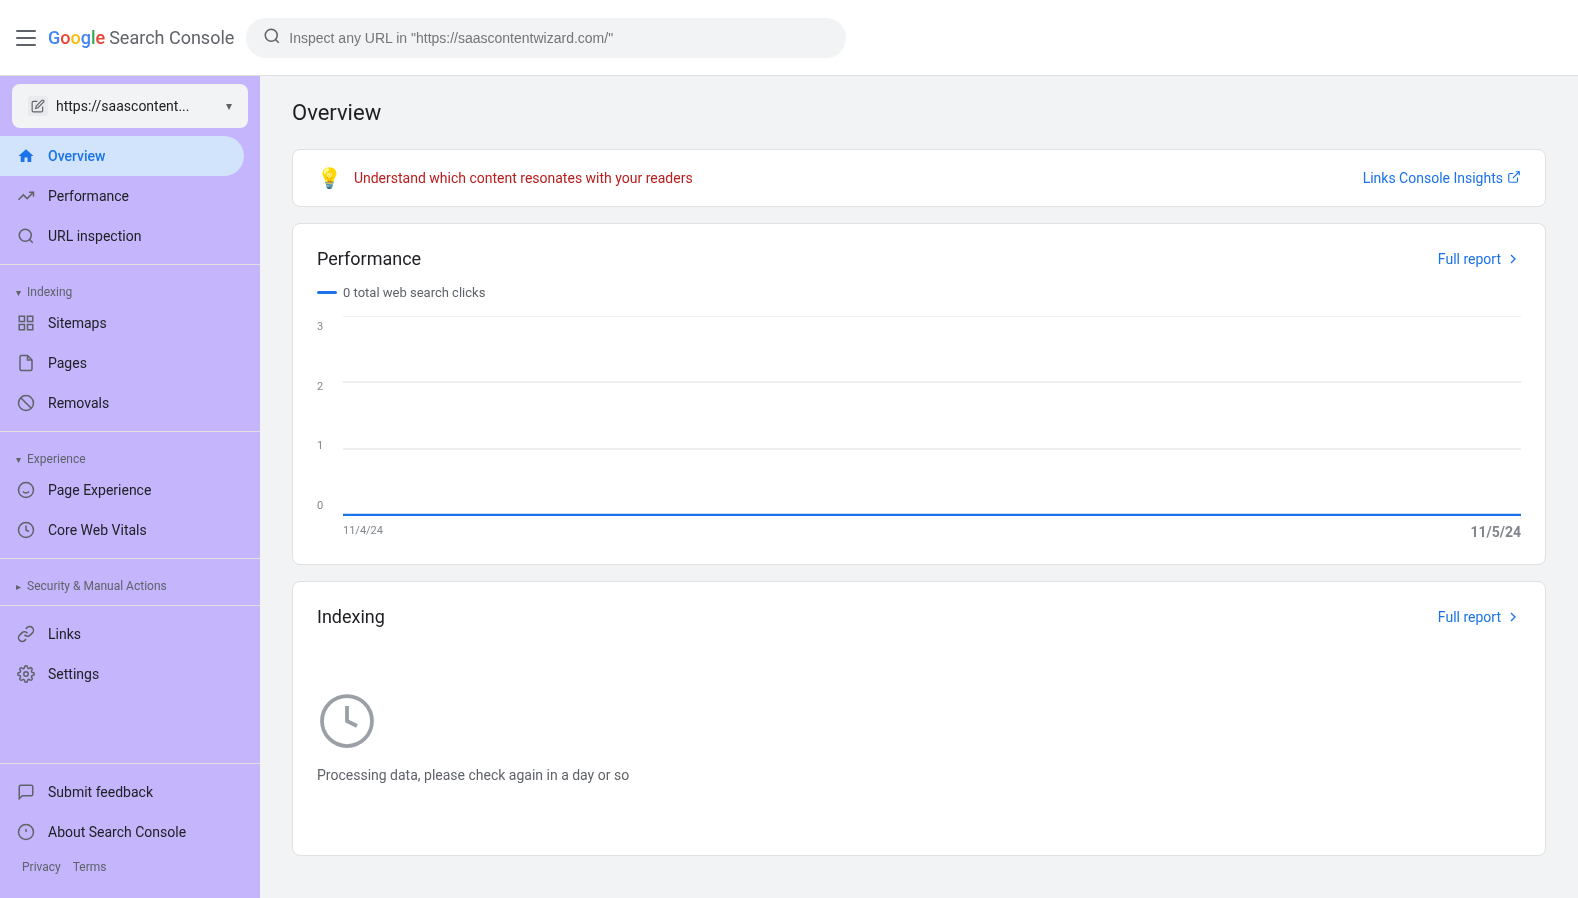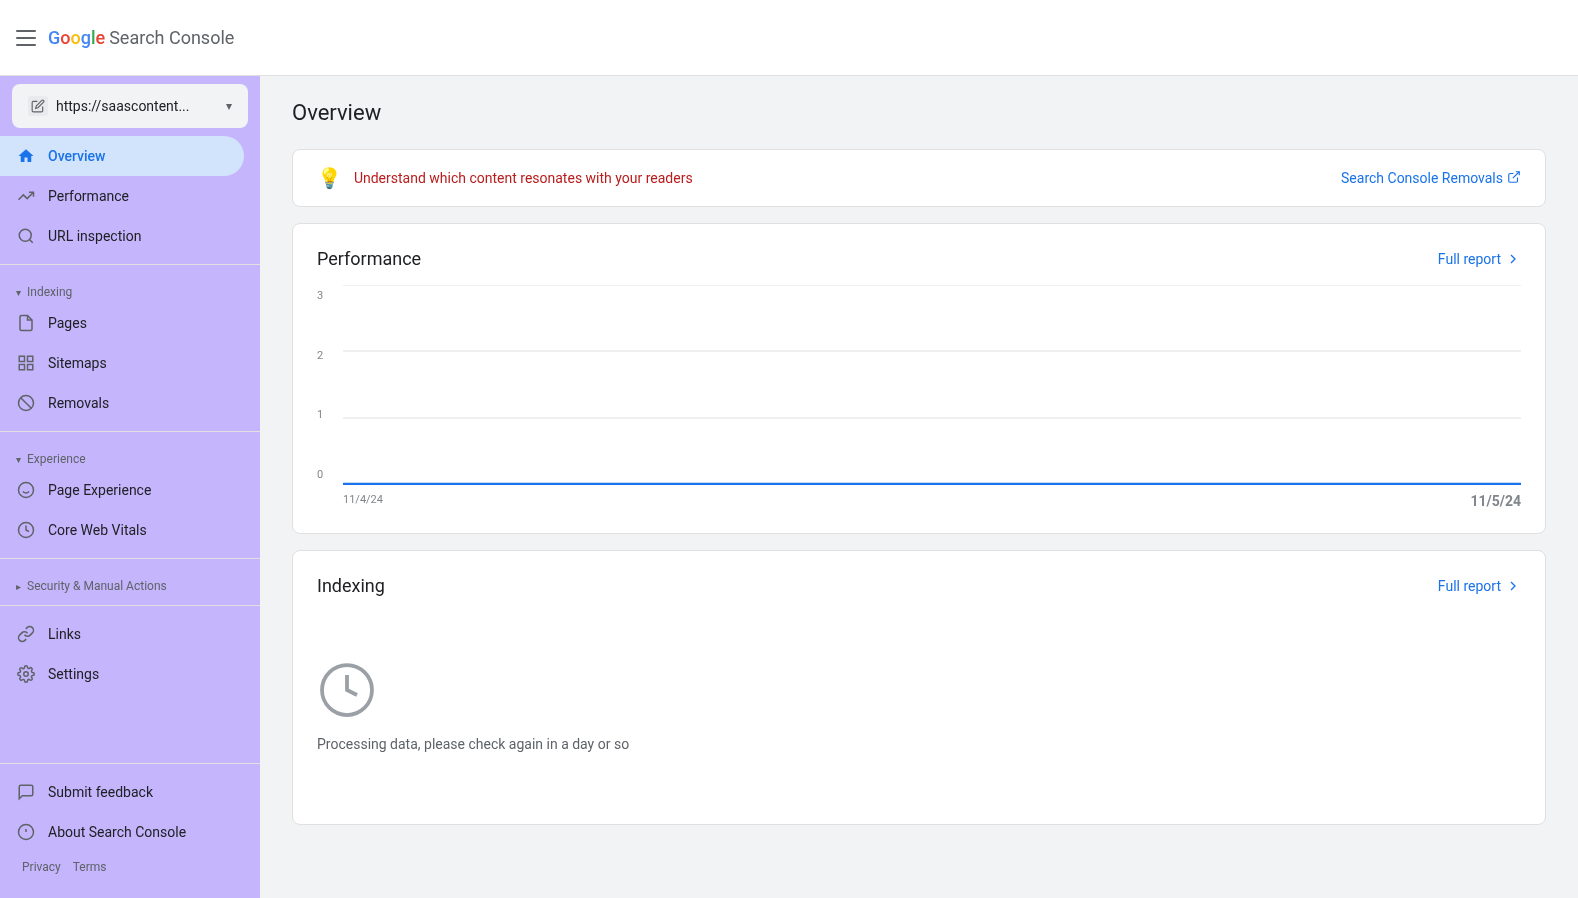--- a/index.html
+++ b/index.html
@@ -112,20 +112,29 @@
     <span></span>
       <span></span>
       <span></span>
   </div>
   <div class="logo">
     <span class="logo-google">
       <span class="logo-g">G</span><span class="logo-o1">o</span><span class="logo-o2">o</span><span class="logo-g2">g</span><span class="logo-l">l</span><span class="logo-e">e</span>
     </span>
     <span>Search Console</span>
   </div>
+  <div class="search-bar">
+    <span class="search-icon-top">
+      <svg width="18" height="18" viewBox="0 0 24 24" fill="none" stroke="#5f6368" stroke-width="2">
+          <circle cx="11" cy="11" r="8"></circle>
+          <line x1="21" y1="21" x2="16.65" y2="16.65"></line>
+        </svg>
+    </span>
+    <input type="text" placeholder="Inspect any URL in &quot;https://saascontentwizard.com/&quot;" style="">
+  </div>
 </div>
 
 <div class="layout">
 
   <nav class="sidebar">
 
     <div class="site-selector">
       <div class="site-icon">
         <svg width="14" height="14" viewBox="0 0 24 24" fill="none" stroke="#5f6368" stroke-width="2">
             <path d="M11 4H4a2 2 0 0 0-2 2v14a2 2 0 0 0 2 2h14a2 2 0 0 0 2-2v-7"></path>
@@ -168,42 +177,42 @@
     <hr class="nav-divider">
 
     <div class="nav-section-title">
       <span class="chevron">▾</span>
       <span>Indexing</span>
     </div>
 
     <div class="nav-item">
       <span class="nav-icon">
         <svg width="18" height="18" viewBox="0 0 24 24" fill="none" stroke="currentColor" stroke-width="2">
-            <path d="M14 2H6a2 2 0 0 0-2 2v16a2 2 0 0 0 2 2h12a2 2 0 0 0 2-2V8z"></path>
-            <polyline points="14 2 14 8 20 8"></polyline>
-          </svg>
-      </span>
-      <span>Pages</span>
-    </div>
-
-    <div class="nav-item">
-      <span class="nav-icon">
-        <svg width="18" height="18" viewBox="0 0 24 24" fill="none" stroke="currentColor" stroke-width="2">
             <rect x="3" y="3" width="7" height="7"></rect>
             <rect x="14" y="3" width="7" height="7"></rect>
             <rect x="14" y="14" width="7" height="7"></rect>
             <rect x="3" y="14" width="7" height="7"></rect>
           </svg>
       </span>
       <span>Sitemaps</span>
     </div>
 
     <div class="nav-item">
       <span class="nav-icon">
         <svg width="18" height="18" viewBox="0 0 24 24" fill="none" stroke="currentColor" stroke-width="2">
+            <path d="M14 2H6a2 2 0 0 0-2 2v16a2 2 0 0 0 2 2h12a2 2 0 0 0 2-2V8z"></path>
+            <polyline points="14 2 14 8 20 8"></polyline>
+          </svg>
+      </span>
+      <span>Pages</span>
+    </div>
+
+    <div class="nav-item">
+      <span class="nav-icon">
+        <svg width="18" height="18" viewBox="0 0 24 24" fill="none" stroke="currentColor" stroke-width="2">
             <circle cx="12" cy="12" r="10"></circle>
             <line x1="4.93" y1="4.93" x2="19.07" y2="19.07"></line>
           </svg>
       </span>
       <span>Removals</span>
     </div>
 
     <hr class="nav-divider">
 
     <div class="nav-section-title">
@@ -294,41 +303,45 @@
   </nav>
 
   <main class="main-content">
 
     <h1 class="page-title">Overview</h1>
 
     <div class="insight-banner">
       <span class="insight-icon">💡</span>
       <span class="insight-text">Understand which content resonates with your readers</span>
       <a class="insight-link">
-        <span>Search Console Removals</span>
+        <span>Links Console Insights</span>
         <span>
           <svg width="14" height="14" viewBox="0 0 24 24" fill="none" stroke="#1a73e8" stroke-width="2">
               <path d="M18 13v6a2 2 0 0 1-2 2H5a2 2 0 0 1-2-2V8a2 2 0 0 1 2-2h6"></path>
               <polyline points="15 3 21 3 21 9"></polyline>
               <line x1="10" y1="14" x2="21" y2="3"></line>
             </svg>
         </span>
       </a>
     </div>
 
     <div class="card">
       <div class="card-header">
         <h2 class="card-title">Performance</h2>
         <a class="full-report">
           <span>Full report</span>
           <svg width="16" height="16" viewBox="0 0 24 24" fill="none" stroke="#1a73e8" stroke-width="2">
               <polyline points="9 18 15 12 9 6"></polyline>
             </svg>
         </a>
       </div>
+      <div class="chart-legend">
+        <div class="legend-line"></div>
+        <span>0 total web search clicks</span>
+      </div>
 
       <div style="display:flex; gap: 8px;">
         <div style="display:flex; flex-direction:column-reverse; justify-content:space-between; padding: 4px 0; min-width: 18px; height: 200px;">
           <span style="font-size:11px; color:#80868b;">0</span>
           <span style="font-size:11px; color:#80868b;">1</span>
           <span style="font-size:11px; color:#80868b;">2</span>
           <span style="font-size:11px; color:#80868b;">3</span>
         </div>
         <div style="flex:1; position:relative;">
           <svg width="100%" height="200" viewBox="0 0 1000 200" preserveAspectRatio="none">

